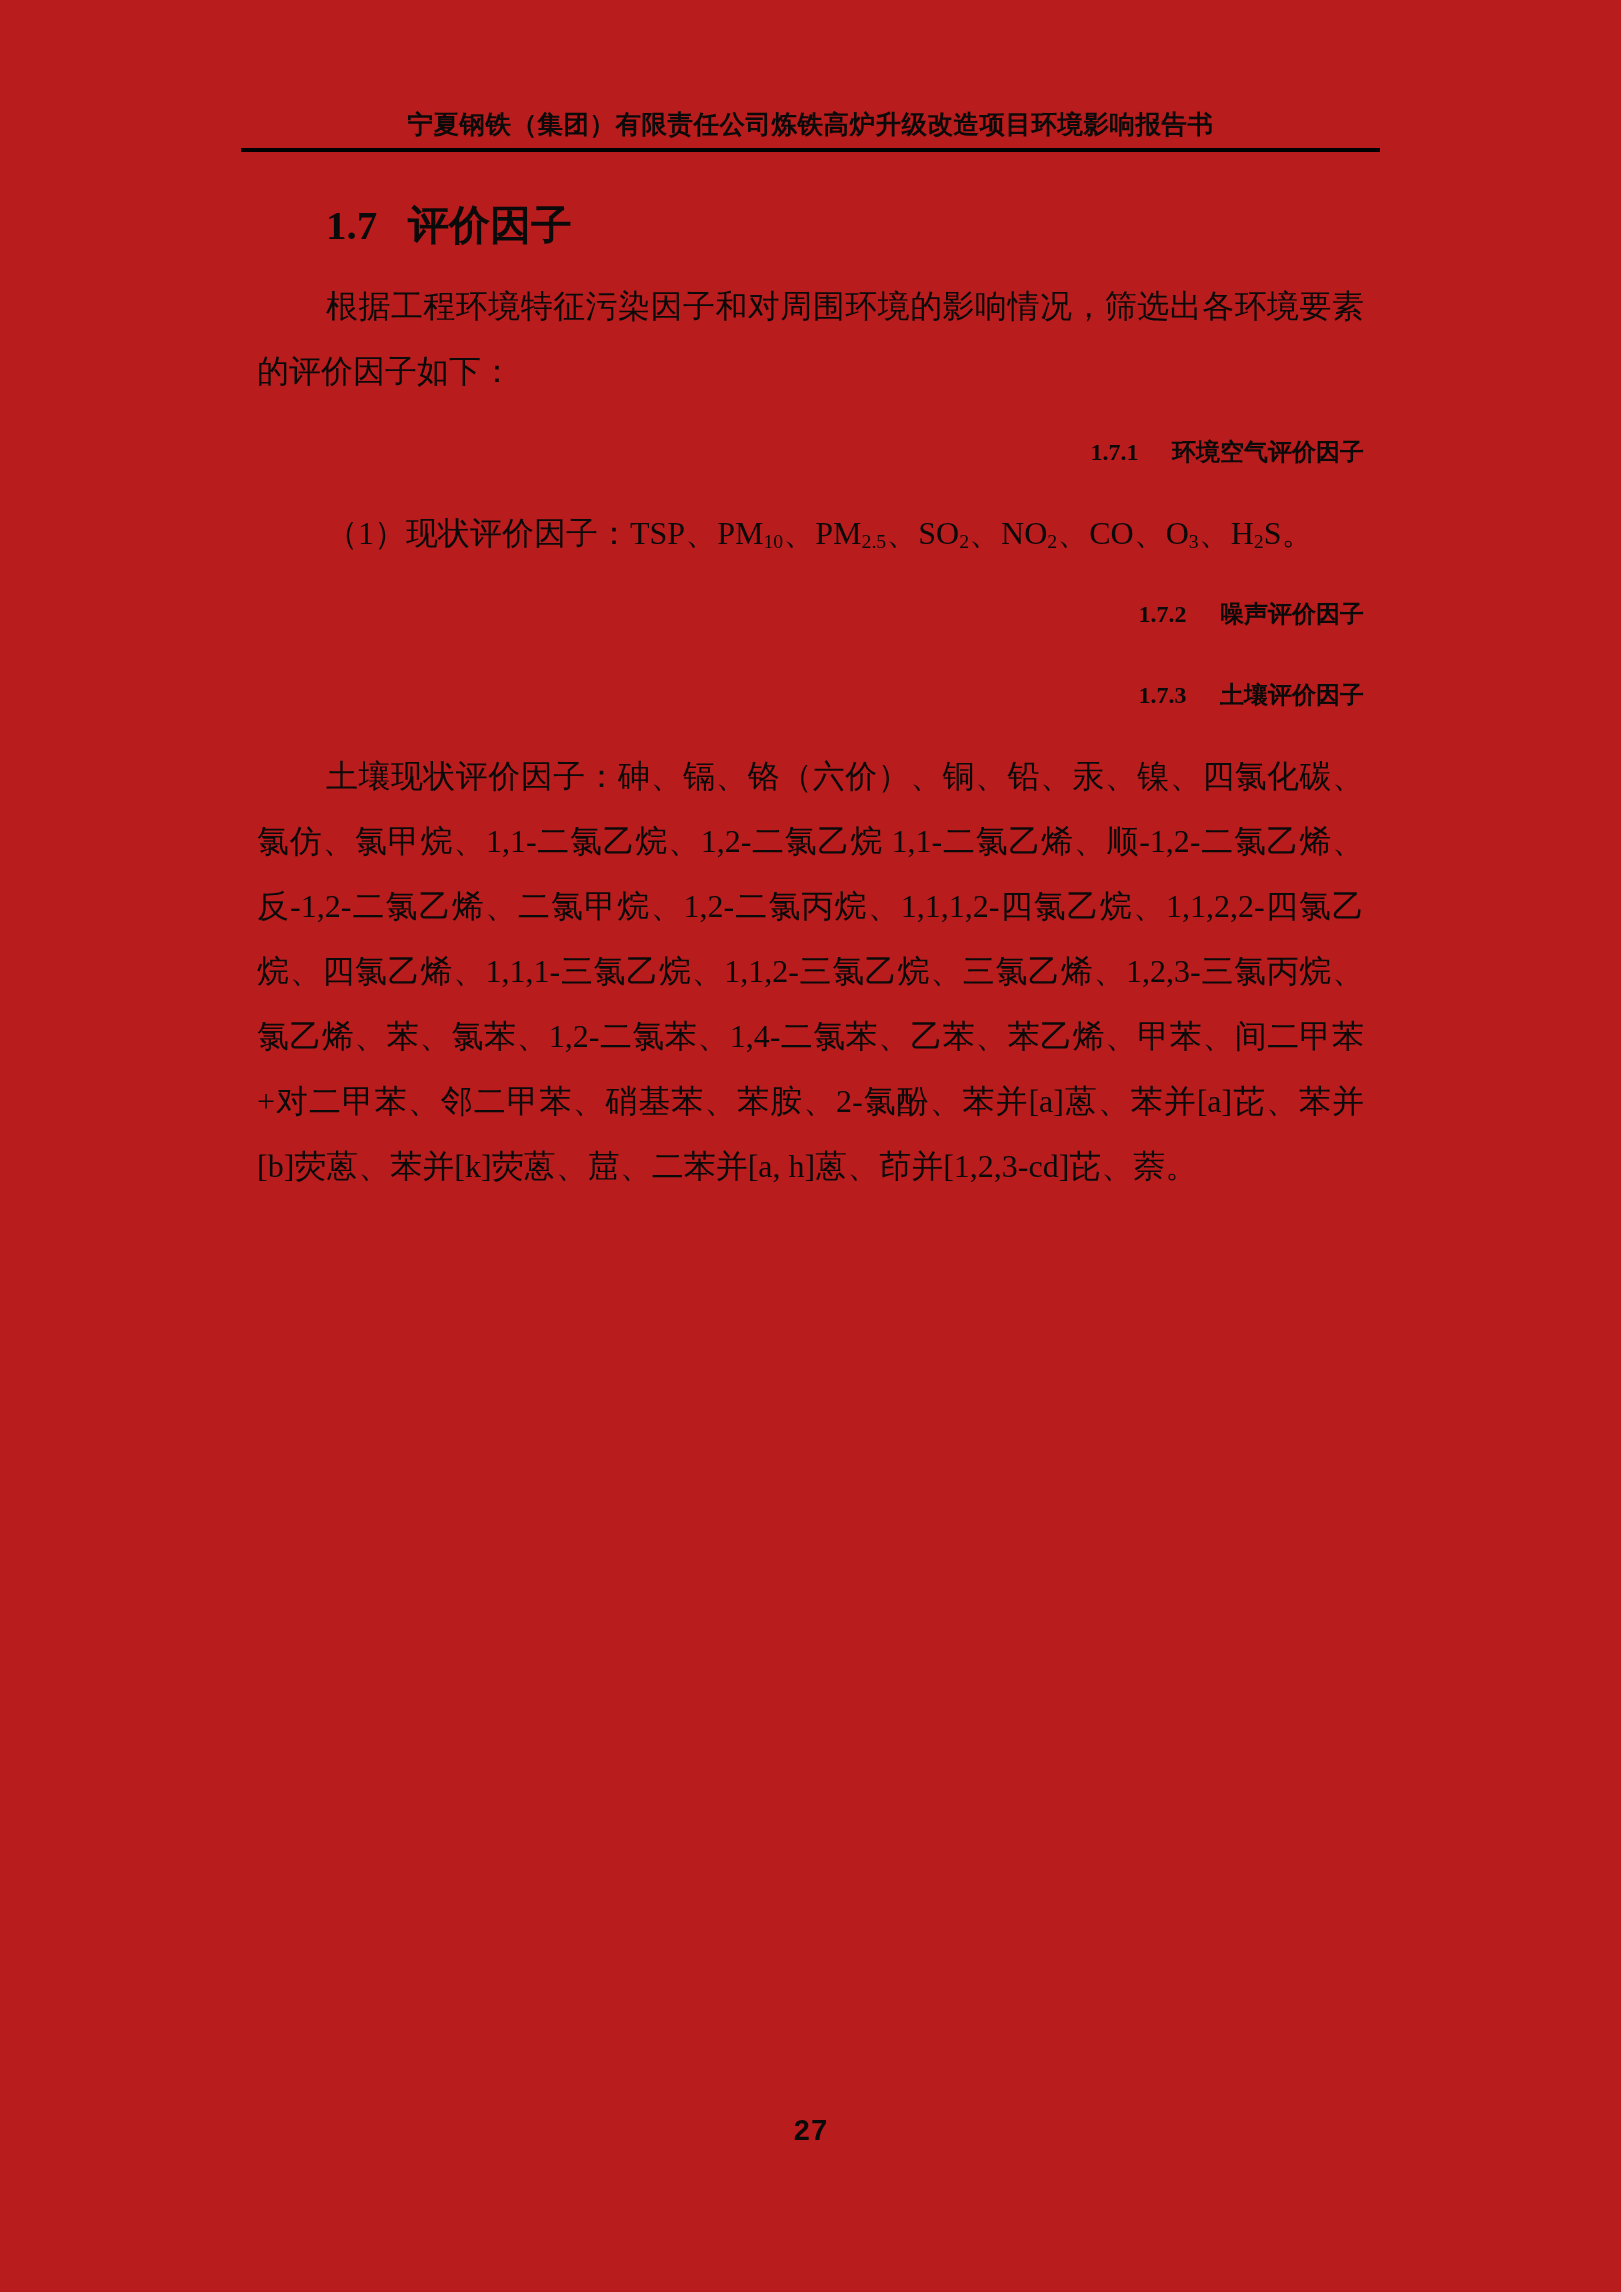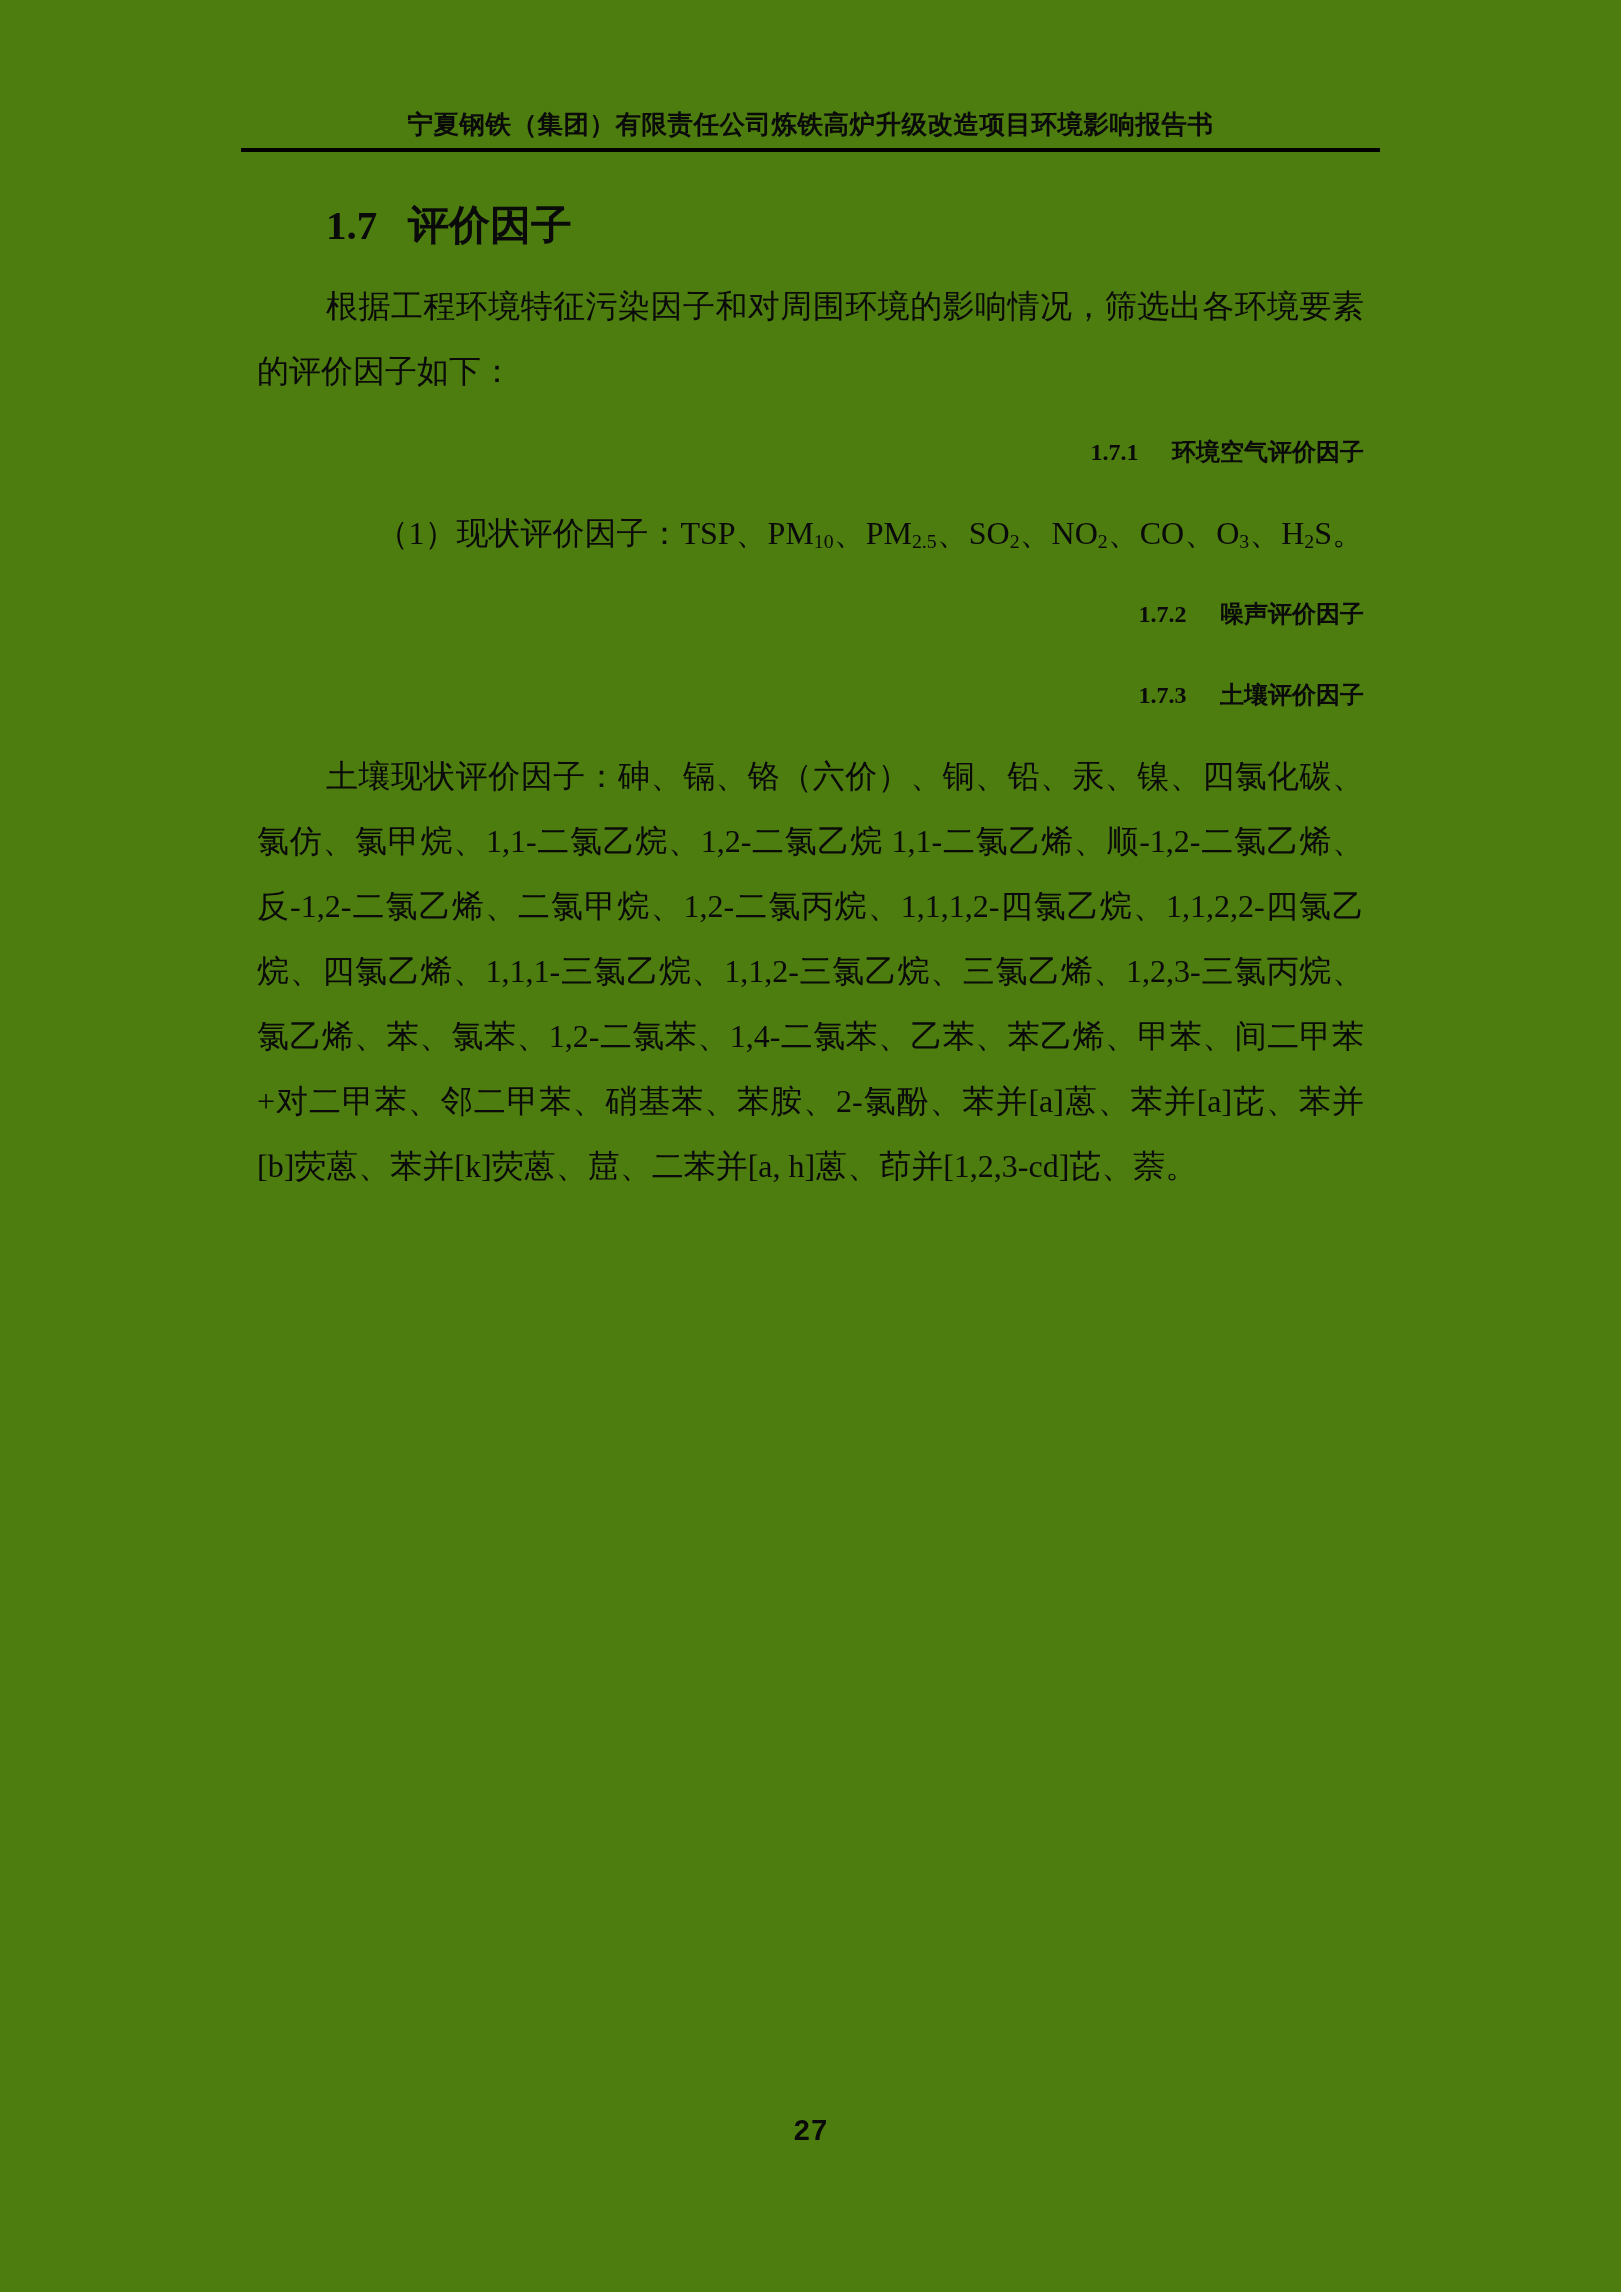--- a/index.html
+++ b/index.html
@@ -4,21 +4,21 @@
 <style>
   html, body {
     margin: 0;
     padding: 0;
     background: #ffffff;
   }
   .page {
     position: relative;
     width: 1621px;
     height: 2293px;
-    background: #4d7c0f;
+    background: #b91c1c;
     color: #0a0a0a;
     font-family: "Liberation Serif", "DejaVu Serif", serif;
     overflow: hidden;
   }
   
   .running-header {
     position: absolute;
     top: 0;
     left: 241px;
     width: 1139px;
@@ -69,21 +69,21 @@
   h3.sub-heading {
     font-size: 24px;
     font-weight: 700;
     line-height: 65px;
     padding-left: 69px;
     text-align: right;
   }
   h3.sub-heading .sec-no { margin-right: 1.4em; }
   p.indent { text-indent: 69px; }
   p.no-indent { text-indent: 0; }
-  p.single-line { text-align: right; white-space: nowrap; }
+  p.single-line { text-align: left; white-space: nowrap; }
   sub {
     font-size: 0.62em;
     line-height: 0;
     vertical-align: baseline;
     position: relative;
     top: 0.18em;
   }
   
   .page-number {
     position: absolute;

